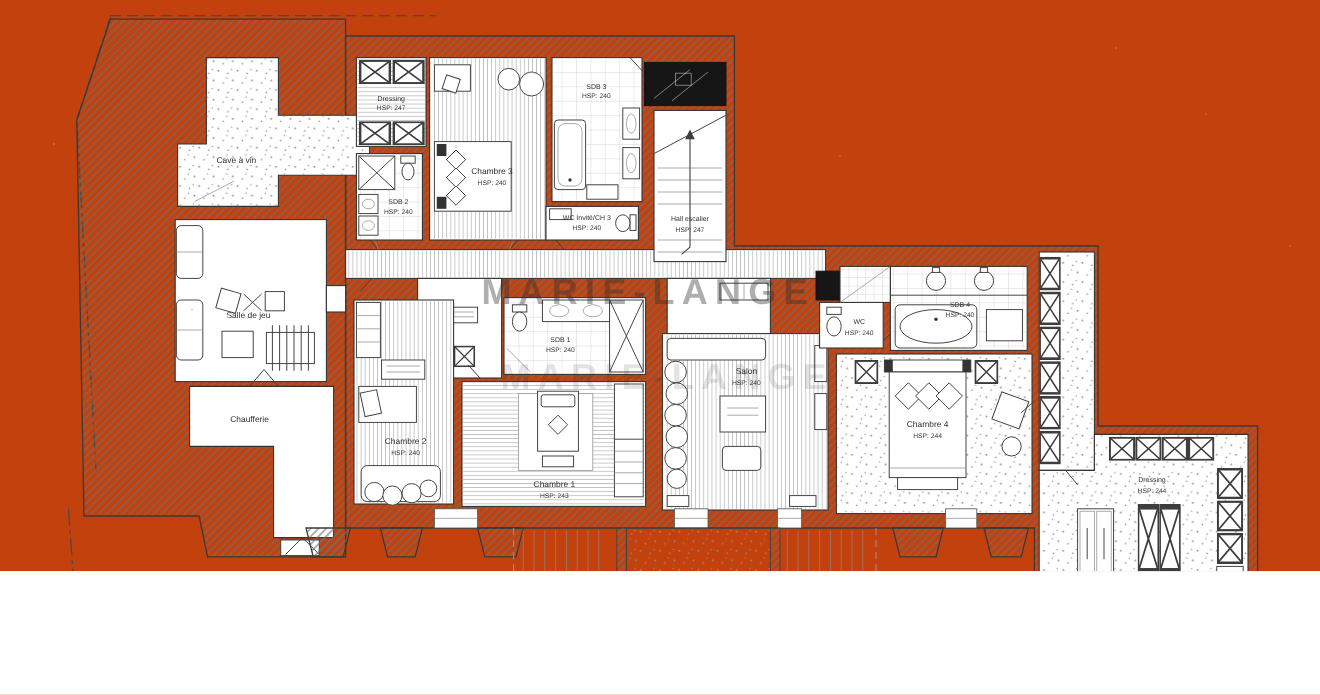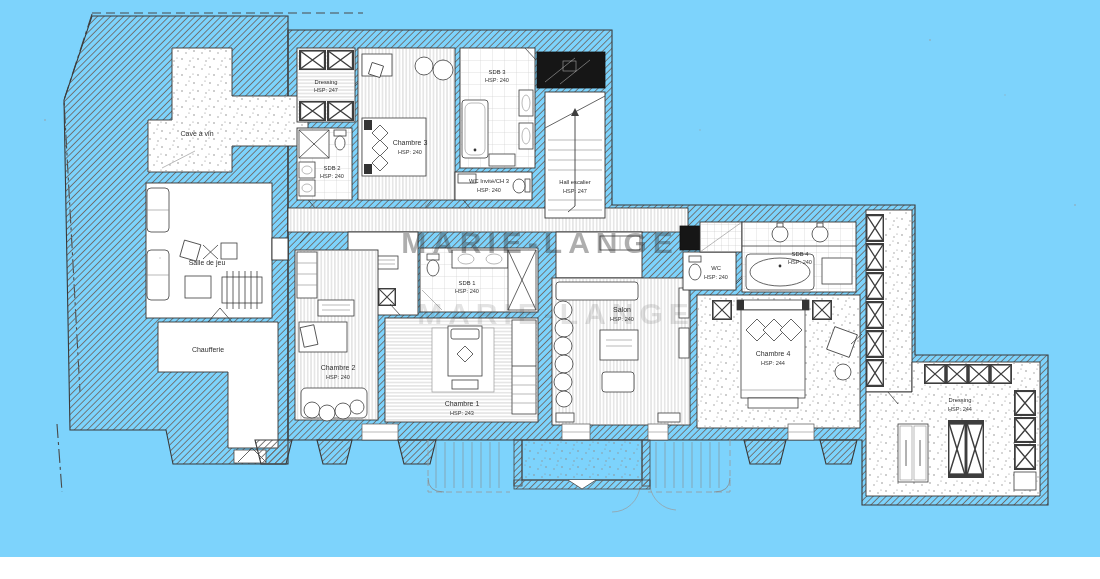--- a/index.html
+++ b/index.html
@@ -1,16 +1,16 @@
 <!DOCTYPE html>
 <html><head>
 <meta charset="utf-8">
 <style>
   html,body{margin:0;padding:0;background:#fff;}
-  .page{position:relative;width:1100px;height:557px;background:#7dd3fc;overflow:hidden;
+  .page{position:relative;width:1100px;height:476px;background:#c2410c;overflow:hidden;
         font-family:"Liberation Sans",sans-serif;}
   svg{display:block;}
   svg text{font-family:"Liberation Sans",sans-serif;fill:#2e2e2e;text-anchor:middle;}
   .rname{font-size:7px;}
   .rname-sm{font-size:5.8px;}
   .rhsp{font-size:5.6px;fill:#3a3a3a;}
   .wmark{font-size:30px;letter-spacing:6px;font-weight:700;}
   .wall{stroke:#3a3a3a;stroke-width:1.1;}
   .room{fill:#ffffff;stroke:#333;stroke-width:0.9;}
   .furn{fill:#ffffff;stroke:#3d3d3d;stroke-width:0.8;}

